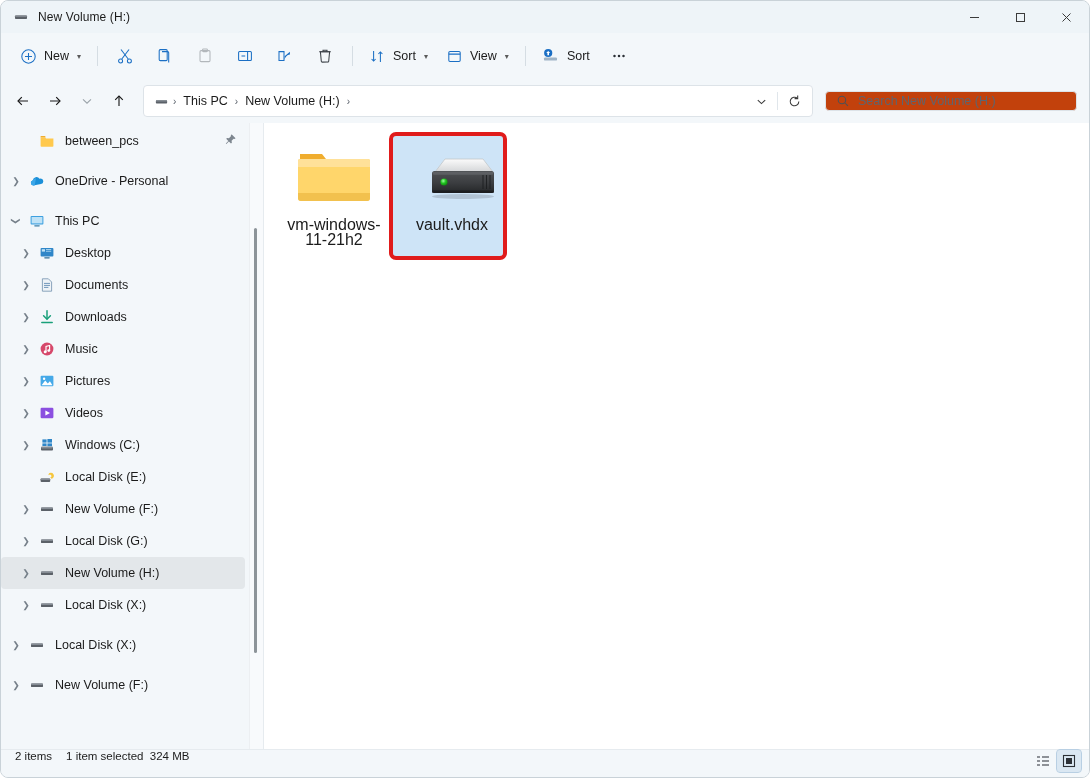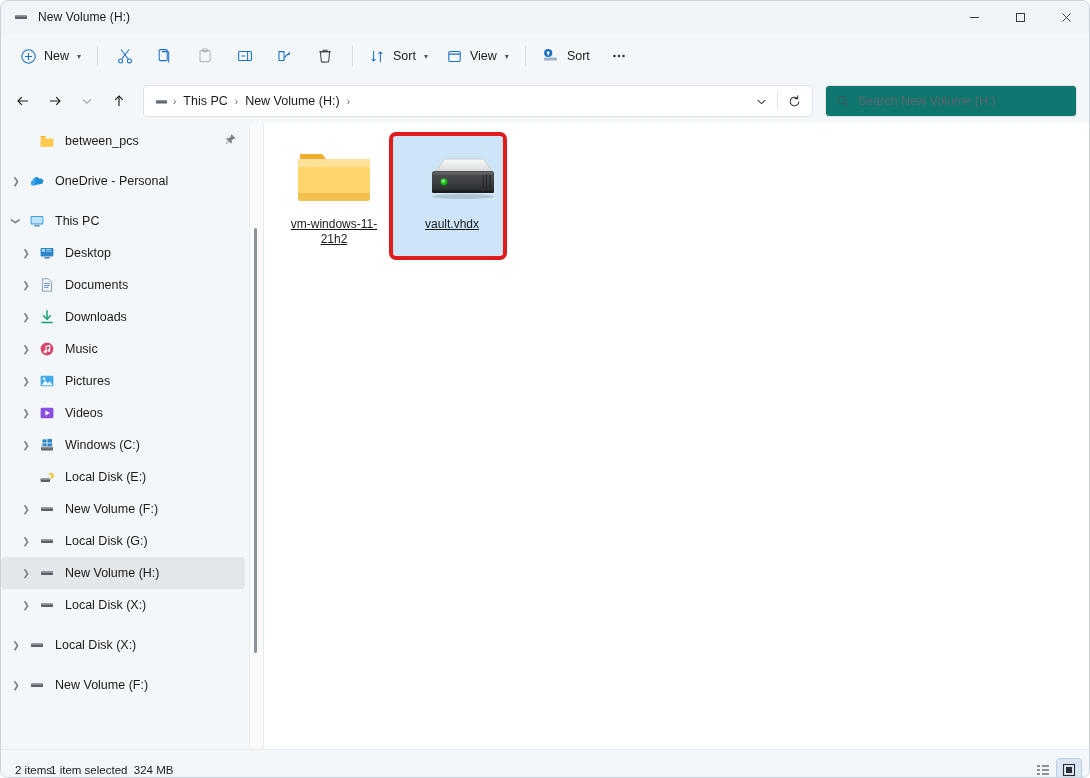--- a/index.html
+++ b/index.html
@@ -104,23 +104,23 @@
   }
   .crumbsep { color: #5c6greys; color:#59606a; font-size: 10px; padding: 0 1px; }
   .addr-right { display: flex; align-items: center; margin-left: auto; }
   .addr-ic {
     width: 28px; height: 26px;
     display: flex; align-items: center; justify-content: center;
     border-radius: 3px; color: #3a3a3a;
   }
   .vdiv { width:1px; height:18px; background:#e0e6eb; margin: 0 2px;}
   .searchbox {
-    width: 252px; height: 32px;
+    width: 252px; height: 20px;
     margin-left: 12px;
-    background: #0f766e;
+    background: #c2410c;
     border: 1px solid #dde3e8;
     border-radius: 4px;
     display: flex; align-items: center;
     padding: 0 10px;
     gap: 8px;
   }
   .searchbox input {
     border: none; outline: none;
     font-size: 12.5px; font-family: inherit;
     color: #1b1b1b; background: transparent;
@@ -203,39 +203,38 @@
     outline: 4px solid #e01b1b;
     outline-offset: -1px;
     align-items: flex-end;
   }
   .tile .tile-icon {
     width: 82px; height: 66px;
     display: flex; align-items: center; justify-content: center;
   }
   .tile .tile-label {
     margin-top: 6px;
-    font-size: 12px;
+    font-size: 16px;
     color: #1b1b1b;
     text-align: center;
     line-height: 15px;
     width: 104px;
     word-wrap: break-word;
-    text-decoration: underline;
   }
 
   
   .statusbar {
     height: 28px;
     flex: 0 0 28px;
     background: #f3f7fa;
     border-top: 1px solid #e6ebef;
     display: flex;
-    align-items: center;
-    padding: 12px 8px 0 14px;
-    gap: 2px;
+    align-items: flex-start;
+    padding: 0 8px 0 14px;
+    gap: 18px;
   }
   .status-text { font-size: 11.5px; color: #1b1b1b; }
   .status-right { margin-left: auto; display: flex; align-items: center; gap: 2px; }
   .viewbtn {
     width: 24px; height: 22px;
     display: flex; align-items: center; justify-content: center;
     border-radius: 3px; color: #3a3a3a;
   }
   .viewbtn.active { background: #dae7f2; outline: 1px solid #b8cfe3; }
 </style>

